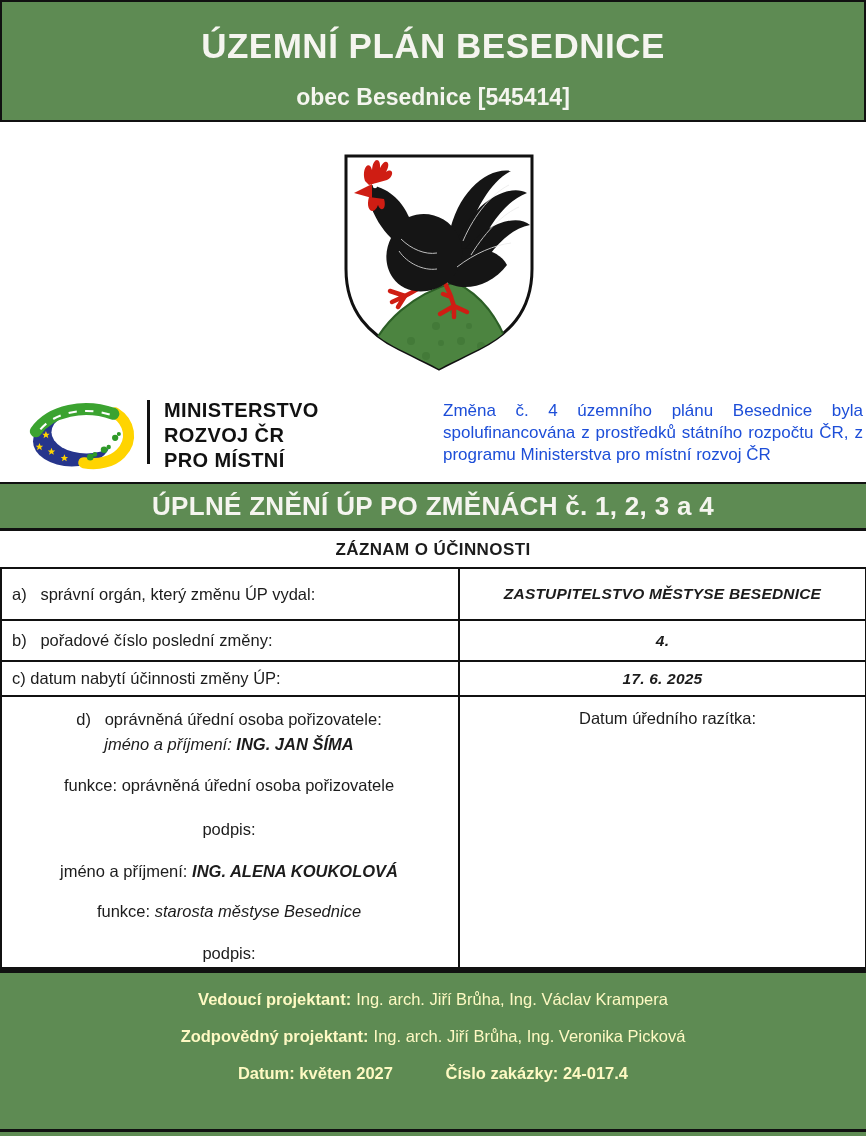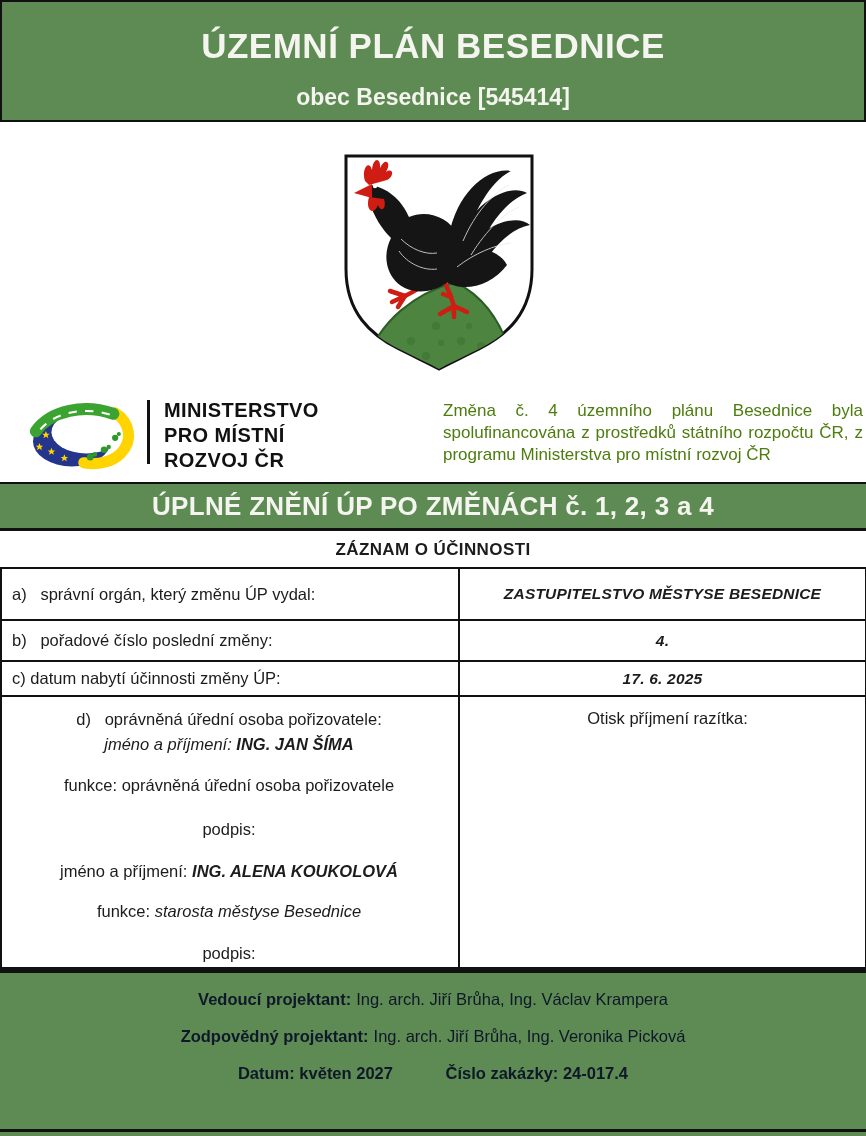--- a/index.html
+++ b/index.html
@@ -24,21 +24,21 @@
 
   
   .logo{position:absolute;left:24px;top:399px;width:114px;height:72px;}
   .logo-sep{position:absolute;left:147px;top:400px;width:3px;height:64px;background:#111;}
   .ministry-name{
     position:absolute;left:164px;top:398px;width:230px;
     font-size:20px;font-weight:bold;line-height:25px;letter-spacing:.4px;color:#111;
   }
   .funding-note{
     position:absolute;left:443px;top:400px;width:420px;
-    font-size:17px;line-height:22px;text-align:justify;color:#4d7c0f;
+    font-size:17px;line-height:22px;text-align:justify;color:#1d4ed8;
   }
 
   
   .banner{
     position:absolute;left:0;top:482px;width:866px;height:44px;
     border-top:2px solid #111;border-bottom:3px solid #111;
     display:flex;align-items:center;justify-content:center;
     color:#f5f5ef;font-size:26px;font-weight:bold;letter-spacing:.3px;
   }
 
@@ -65,21 +65,21 @@
   .d-cell{padding:12px 12px 0 10px;line-height:20px;}
   .d-line{margin:0;}
   .it{font-style:italic;}
   .bi{font-weight:bold;font-style:italic;}
   .stamp-cell{padding:12px 0 0 10px;}
 
   
   .footer{
     position:absolute;left:0;top:970px;width:866px;height:166px;
     border-top:3px solid #111;box-sizing:border-box;
-    color:#0f172a;font-size:16.5px;text-align:center;
+    color:#fef9c3;font-size:16.5px;text-align:center;
   }
   .footer .row{margin-top:17px;line-height:20px;}
   .footer .row:first-child{margin-top:16px;}
   .footer b{font-weight:bold;}
   .footer .vals{margin-left:5px;font-weight:normal;}
   .date-row{font-weight:bold;}
   .date-group{margin-right:48px;}
   .bottom-rule{position:absolute;left:0;bottom:4px;width:866px;height:3px;background:#111;}
 </style>
 </head>
@@ -170,22 +170,22 @@
     <g fill="#ffd400">
       <use href="#star" transform="translate(22,39)"></use>
       <use href="#star" transform="translate(15,52)"></use>
       <use href="#star" transform="translate(28,57)"></use>
       <use href="#star" transform="translate(42,64)"></use>
     </g>
   </svg>
   <div class="logo-sep"></div>
   <div class="ministry-name">
     <div>MINISTERSTVO</div>
+    <div>ROZVOJ ČR</div>
     <div>PRO MÍSTNÍ</div>
-    <div>ROZVOJ ČR</div>
   </div>
   <div class="funding-note">Změna č. 4 územního plánu Besednice byla spolufinancována z prostředků státního rozpočtu ČR, z programu Ministerstva pro místní rozvoj ČR</div>
 
   <div class="banner green">
     <span>ÚPLNÉ ZNĚNÍ ÚP PO ZMĚNÁCH č. 1, 2, 3 a 4</span>
   </div>
 
   <div class="record-title">ZÁZNAM O ÚČINNOSTI</div>
 
   <div class="record-table">
@@ -201,21 +201,21 @@
 
     <div class="cell left rowline d-cell">
       <div class="d-line pre">d)   oprávněná úřední osoba pořizovatele:</div>
       <div class="d-line" style="margin-top:5px"><span class="it pre">jméno a příjmení: </span><span class="bi">ING. JAN ŠÍMA</span></div>
       <div class="d-line" style="margin-top:21px"><span class="pre">funkce: </span><span>oprávněná úřední osoba pořizovatele</span></div>
       <div class="d-line" style="margin-top:24px">podpis:</div>
       <div class="d-line" style="margin-top:22px"><span class="pre">jméno a příjmení: </span><span class="bi">ING. ALENA KOUKOLOVÁ</span></div>
       <div class="d-line" style="margin-top:20px"><span class="pre">funkce: </span><span class="it">starosta městyse Besednice</span></div>
       <div class="d-line" style="margin-top:22px">podpis:</div>
     </div>
-    <div class="cell right rowline stamp-cell">Otisk příjmení razítka:</div>
+    <div class="cell right rowline stamp-cell">Datum úředního razítka:</div>
   </div>
 
   <div class="footer green">
     <div class="row">
       <b>Vedoucí projektant:</b><span class="vals pre">Ing. arch. Jiří Brůha, Ing. Václav Krampera</span>
     </div>
     <div class="row">
       <b>Zodpovědný projektant:</b><span class="vals pre">Ing. arch. Jiří Brůha, Ing. Veronika Picková</span>
     </div>
     <div class="row date-row">

